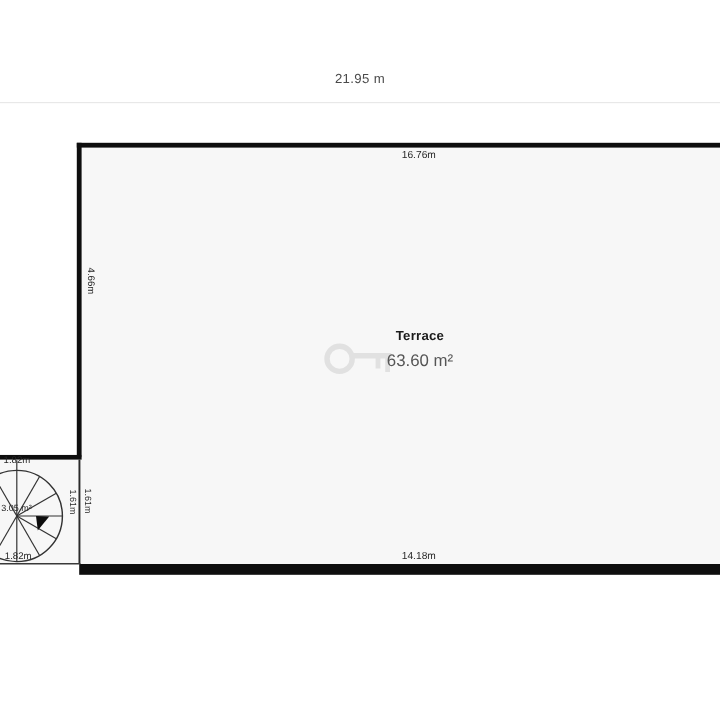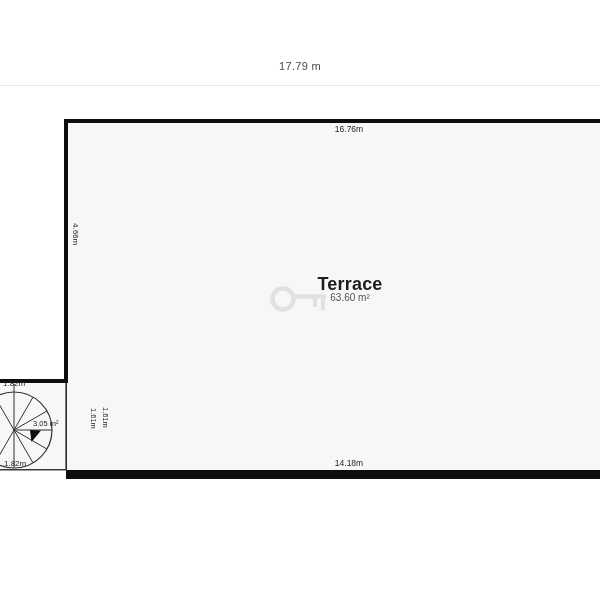--- a/index.html
+++ b/index.html
@@ -3,51 +3,51 @@
 <meta charset="utf-8">
 <style>
   html,body { margin:0; padding:0; }
   body {
     width:600px; height:600px; background:#ffffff; overflow:hidden; position:relative;
     font-family:"Liberation Sans","DejaVu Sans",sans-serif; color:#2b2b2b;
   }
   .abs { position:absolute; }
   .center { text-align:center; }
   .dim { font-size:8.5px; color:#262626; line-height:1; white-space:nowrap; }
-  .dim-sm { font-size:7.5px; color:#262626; line-height:1; white-space:nowrap;padding-left:32px; }
+  .dim-sm { font-size:7.5px; color:#262626; line-height:1; white-space:nowrap; }
   .vtext { writing-mode:vertical-rl; text-orientation:mixed; }
 
   #overall-dim { left:240px; top:60px; width:120px; font-size:11px; color:#4a4a4a; letter-spacing:.3px; }
   #divider { left:0; top:85px; width:600px; height:1px; background:#e8e8e8; }
 
   #terrace-fill { left:67px; top:121px; width:533px; height:350px; background:#f7f7f7; }
   #wall-top    { left:64px; top:119px; width:536px; height:4px; background:#0e0e0e; }
   #wall-left   { left:64px; top:119px; width:4px;  height:264px; background:#0e0e0e; }
   #wall-bottom { left:66px; top:470px; width:534px; height:9px; background:#0e0e0e; }
 
   #dim-top    { left:299px; top:125px; width:100px; }
   #dim-bottom { left:299px; top:459px; width:100px; }
   #dim-left   { left:71px;  top:223px; height:46px; font-size:8px; }
 
-  #room-name { left:290px; top:274px; width:120px; font-size:18px; font-weight:600; color:#1c1c1c; letter-spacing:.2px; }
-  #room-area { left:290px; top:292px; width:120px; font-size:10px; color:#555555; }
+  #room-name { left:290px; top:274px; width:120px; font-size:11px; font-weight:600; color:#1c1c1c; letter-spacing:.2px; }
+  #room-area { left:290px; top:292px; width:120px; font-size:14px; color:#555555; }
 
   #key-watermark { left:260px; top:281px; }
   #stair-svg { left:0; top:379px; }
 
   #stair-dim-top    { left:3px;  top:380px; font-size:8px; }
   #stair-area       { left:1px;  top:420px; }
   #stair-dim-bottom { left:4px;  top:460px; font-size:8px; }
   #stair-dim-inner  { left:57px; top:408px; height:34px; }
   #stair-dim-outer  { left:69px; top:407px; height:34px; }
 </style>
 </head>
 <body>
 
-<div class="abs center" id="overall-dim">17.79 m</div>
+<div class="abs center" id="overall-dim">21.95 m</div>
 
 <div class="abs" id="divider"></div>
 
 <div class="abs" id="terrace-fill"></div>
 
 <svg class="abs" id="key-watermark" width="72" height="40" viewBox="0 0 72 40">
   <circle cx="23" cy="18" r="10.5" fill="none" stroke="#e1e1e1" stroke-width="4.5"></circle>
   <path d="M33 15.5 H66" fill="none" stroke="#e1e1e1" stroke-width="4.5"></path>
   <path d="M55 17 V26 M63 17 V29" fill="none" stroke="#e1e1e1" stroke-width="4"></path>
 </svg>

